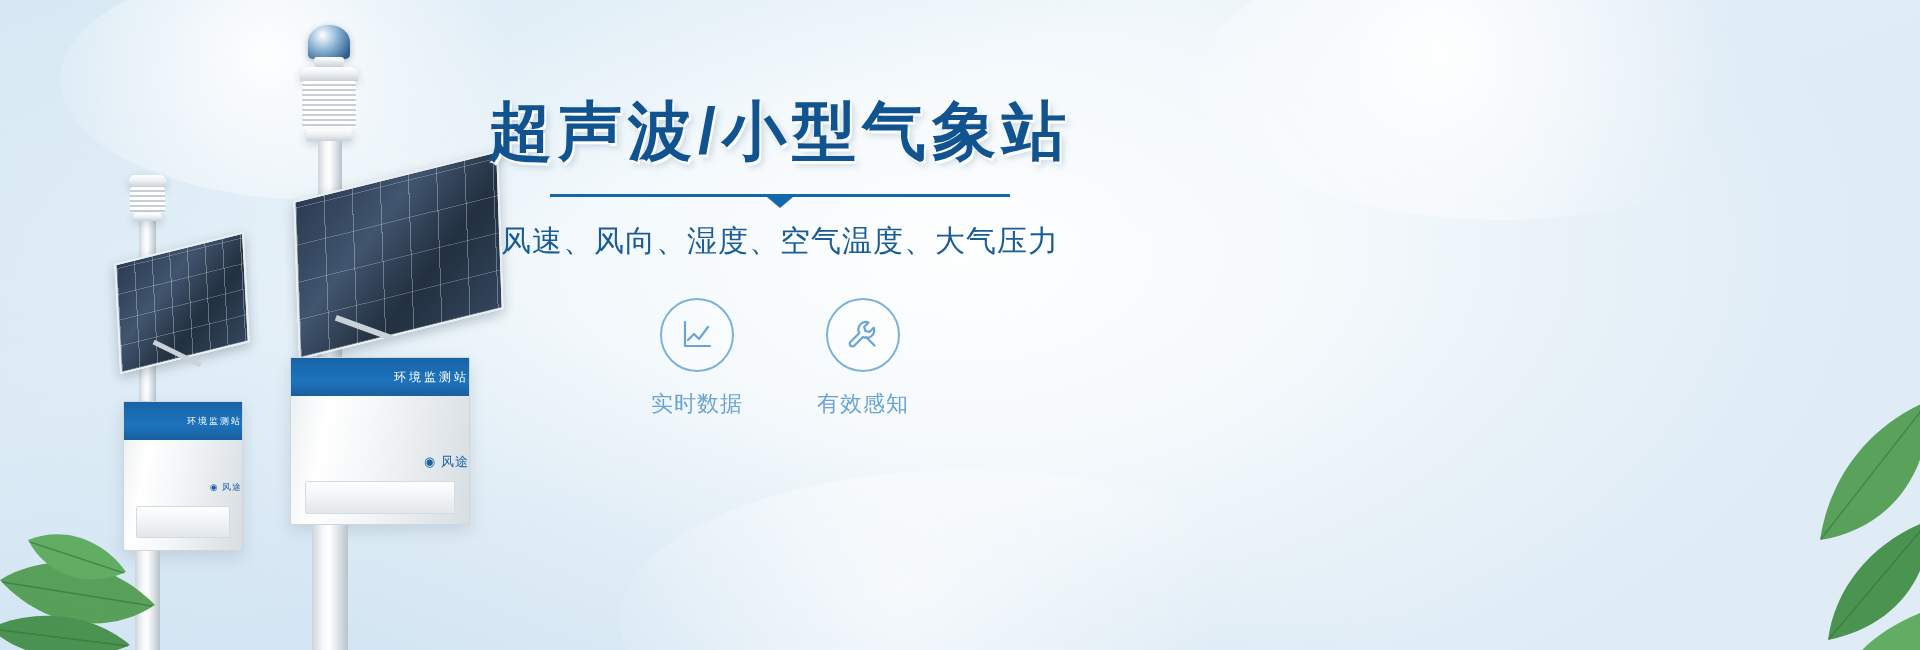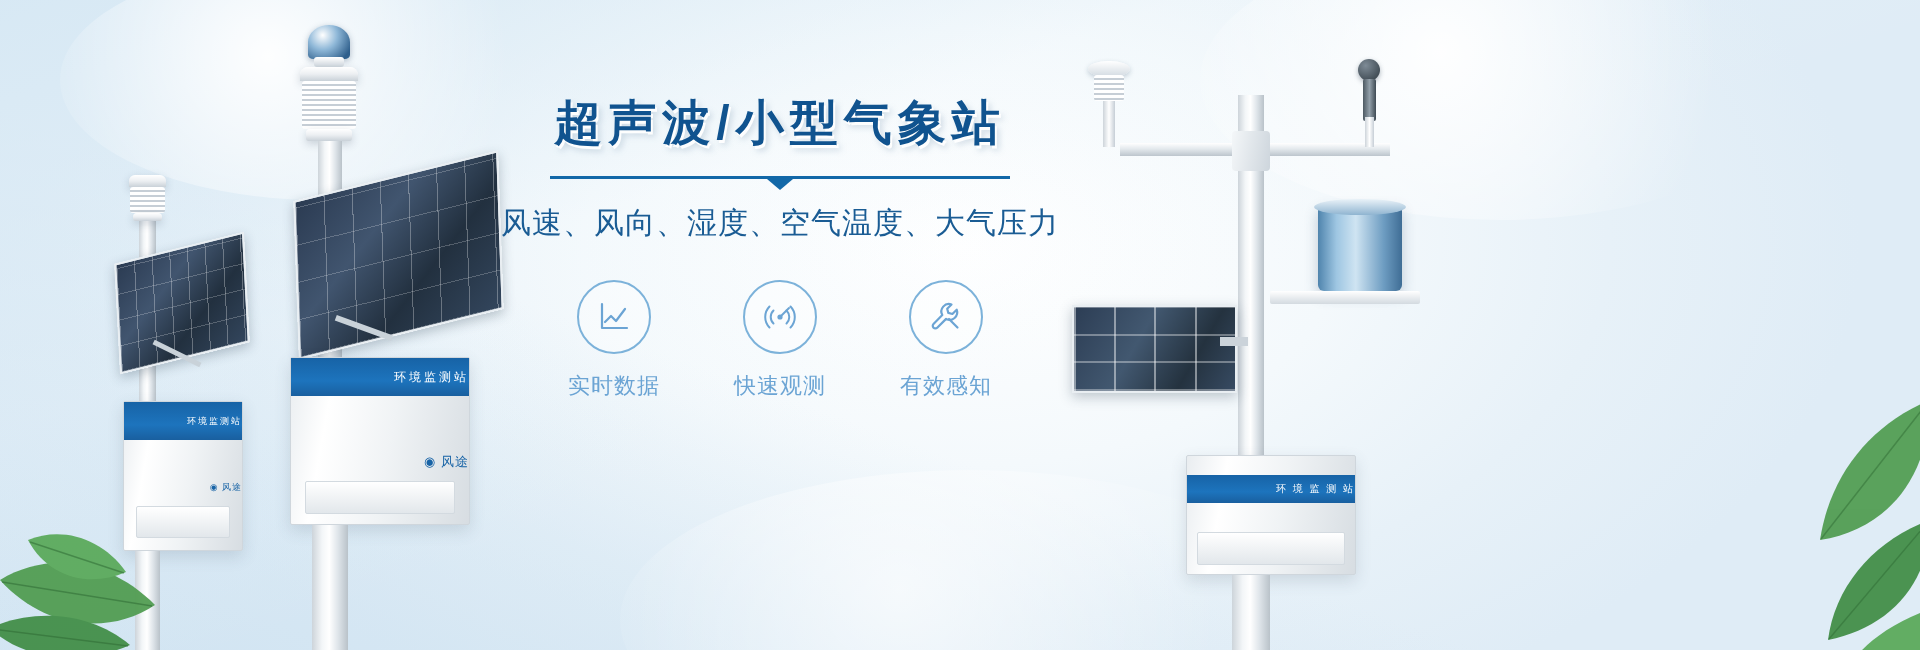--- a/index.html
+++ b/index.html
@@ -76,21 +76,21 @@
 
   
   #content {
     position:absolute;
     left:430px; top:96px; width:700px; height:420px;
     text-align:center;
     z-index:20;
   }
   #title {
     font-family:"Liberation Sans", sans-serif;
-    font-size:48px;
+    font-size:64px;
     font-weight:bold;
     color:#10538f;
     letter-spacing:6px;
     line-height:1.12;
     text-shadow:2px 3px 0 rgba(255,255,255,.95), 4px 5px 6px rgba(120,150,175,.35);
     white-space:nowrap;
   }
   #divider-wrap {
     position:relative;
     width:460px; margin:26px auto 0;
@@ -202,63 +202,20 @@
       <div class="logo" style="bottom:32%;font-size:13px;">
         <span>◉</span>
         <span>风途</span>
       </div>
       <div style="position:absolute;left:8%;right:8%;bottom:6%;height:20%;background:linear-gradient(180deg,#ffffff,#e2e7eb);border:1px solid #d3dae0;border-radius:2px;"></div>
     </div>
 
     <div class="mast" style="left:44px; top:500px; width:36px; height:125px;"></div>
   </div>
 
-  <div class="station" style="left:1060px; top:55px; width:420px; height:595px;">
-
-    <div class="mast" style="left:178px; top:40px; width:26px; height:555px;"></div>
-
-    <div class="mast" style="left:60px; top:88px; width:270px; height:13px; background:linear-gradient(180deg,#ffffff 0%,#e4e9ed 45%,#bcc5cd 100%);"></div>
-
-    <div style="position:absolute;left:172px;top:76px;width:38px;height:40px;background:linear-gradient(100deg,#f4f7f9,#cdd5dc);border-radius:4px;"></div>
-
-    <div style="position:absolute;left:28px;top:6px;width:42px;height:16px;border-radius:50%;
-                background:linear-gradient(180deg,#ffffff,#d2dae1);box-shadow:0 2px 5px rgba(40,70,100,.25);"></div>
-    <div style="position:absolute;left:34px;top:20px;width:30px;height:26px;
-                background:repeating-linear-gradient(180deg,#ffffff 0 3px,#c6ced6 3px 5px);border-radius:3px;"></div>
-    <div style="position:absolute;left:43px;top:46px;width:12px;height:46px;background:linear-gradient(90deg,#cdd4da,#fff,#c6ced6);"></div>
-
-    <div style="position:absolute;left:298px;top:4px;width:22px;height:22px;border-radius:50%;
-                background:radial-gradient(circle at 35% 30%,#7e8b96,#2d3840);box-shadow:0 2px 5px rgba(30,50,70,.35);"></div>
-    <div style="position:absolute;left:303px;top:24px;width:13px;height:42px;background:linear-gradient(90deg,#4d5962,#93a0aa,#3e4a53);border-radius:2px;"></div>
-    <div style="position:absolute;left:305px;top:62px;width:9px;height:30px;background:linear-gradient(90deg,#cdd4da,#fff,#c6ced6);"></div>
-
-    <div style="position:absolute;left:258px;top:150px;width:84px;height:86px;border-radius:6px;
-                background:linear-gradient(90deg,#4f84ad 0%,#9ec6e2 22%,#cfe4f2 45%,#6e9dc2 78%,#3f6d95 100%);
-                box-shadow:0 5px 14px rgba(45,80,110,.28);"></div>
-    <div style="position:absolute;left:254px;top:144px;width:92px;height:16px;border-radius:50%;
-                background:linear-gradient(180deg,#e9f2f8,#8fb4d0);"></div>
-    <div style="position:absolute;left:210px;top:236px;width:150px;height:13px;
-                background:linear-gradient(180deg,#ffffff,#d3dae0);border-radius:2px;"></div>
-
-    <div class="panel-glass" style="left:12px; top:250px; width:165px; height:88px; transform:none;
-                background:
-                  repeating-linear-gradient(90deg, rgba(255,255,255,.45) 0 2px, rgba(255,255,255,0) 2px 25%),
-                  repeating-linear-gradient(0deg, rgba(255,255,255,.35) 0 2px, rgba(255,255,255,0) 2px 33%),
-                  linear-gradient(120deg,#2c3d54 0%,#425870 40%,#24323f 72%,#374b63 100%);"></div>
-    <div style="position:absolute;left:160px;top:282px;width:28px;height:9px;background:#cbd3da;"></div>
-
-    <div class="box" style="left:126px; top:400px; width:170px; height:120px;">
-      <div class="strip" style="height:24%;top:16%;font-size:10px;letter-spacing:2px;">
-        <span>环 境 监 测 站</span>
-      </div>
-      <div style="position:absolute;left:6%;right:6%;bottom:8%;height:28%;background:linear-gradient(180deg,#ffffff,#e2e7eb);border:1px solid #d3dae0;border-radius:2px;"></div>
-    </div>
-
-    <div class="mast" style="left:172px; top:520px; width:38px; height:75px;"></div>
-  </div>
 
   <svg class="leaf" style="left:-10px; bottom:-10px; width:230px; height:230px;" viewBox="0 0 230 230">
     <g fill="#4e9b4e" opacity="0.92">
       <path d="M10,150 C60,120 120,130 165,175 C120,205 55,200 10,150 Z"></path>
       <path d="M0,198 C45,178 100,182 140,215 C95,235 35,232 0,198 Z" fill="#3f8c44"></path>
       <path d="M38,110 C72,96 112,108 136,142 C100,158 58,148 38,110 Z" fill="#58a857"></path>
     </g>
     <g stroke="#2f6b34" stroke-width="1.4" fill="none" opacity="0.55">
       <path d="M12,152 L162,176"></path>
         <path d="M2,199 L138,216"></path>
@@ -294,33 +251,20 @@
       <div class="feature">
         <div class="feature-circle">
           <svg width="40" height="40" viewBox="0 0 40 40" fill="none" stroke="#6ba4d4" stroke-width="2.2" stroke-linecap="round" stroke-linejoin="round">
             <path d="M8 7 L8 31 L33 31"></path>
             <path d="M11 25 L17 19 L22 24 L31 12"></path>
           </svg>
         </div>
         <div class="feature-label">实时数据</div>
       </div>
 
-      <div class="feature">
-        <div class="feature-circle">
-          <svg width="40" height="40" viewBox="0 0 40 40" fill="none" stroke="#6ba4d4" stroke-width="2" stroke-linecap="round">
-            <circle cx="20" cy="20" r="2.6" fill="#6ba4d4" stroke="none"></circle>
-            <path d="M26.5 13.5 A9 9 0 0 1 26.5 26.5"></path>
-            <path d="M13.5 26.5 A9 9 0 0 1 13.5 13.5"></path>
-            <path d="M30.5 9.5 A15 15 0 0 1 30.5 30.5"></path>
-            <path d="M9.5 30.5 A15 15 0 0 1 9.5 9.5"></path>
-            <path d="M20 20 L29 11"></path>
-          </svg>
-        </div>
-        <div class="feature-label">快速观测</div>
-      </div>
 
 
       <div class="feature">
         <div class="feature-circle">
           <svg width="40" height="40" viewBox="0 0 40 40" fill="none" stroke="#6ba4d4" stroke-width="2.2" stroke-linecap="round" stroke-linejoin="round">
             <path d="M25.5 7.5 a7.5 7.5 0 0 0 -9.2 10.6 L7.5 27 a2.6 2.6 0 0 0 3.7 3.7 l8.9 -8.8 a7.5 7.5 0 0 0 10.6 -9.2 l-4.3 4.3 -4.1 -1.1 -1.1 -4.1 z"></path>
             <path d="M23 22 L31.5 30.5"></path>
           </svg>
         </div>
         <div class="feature-label">有效感知</div>

